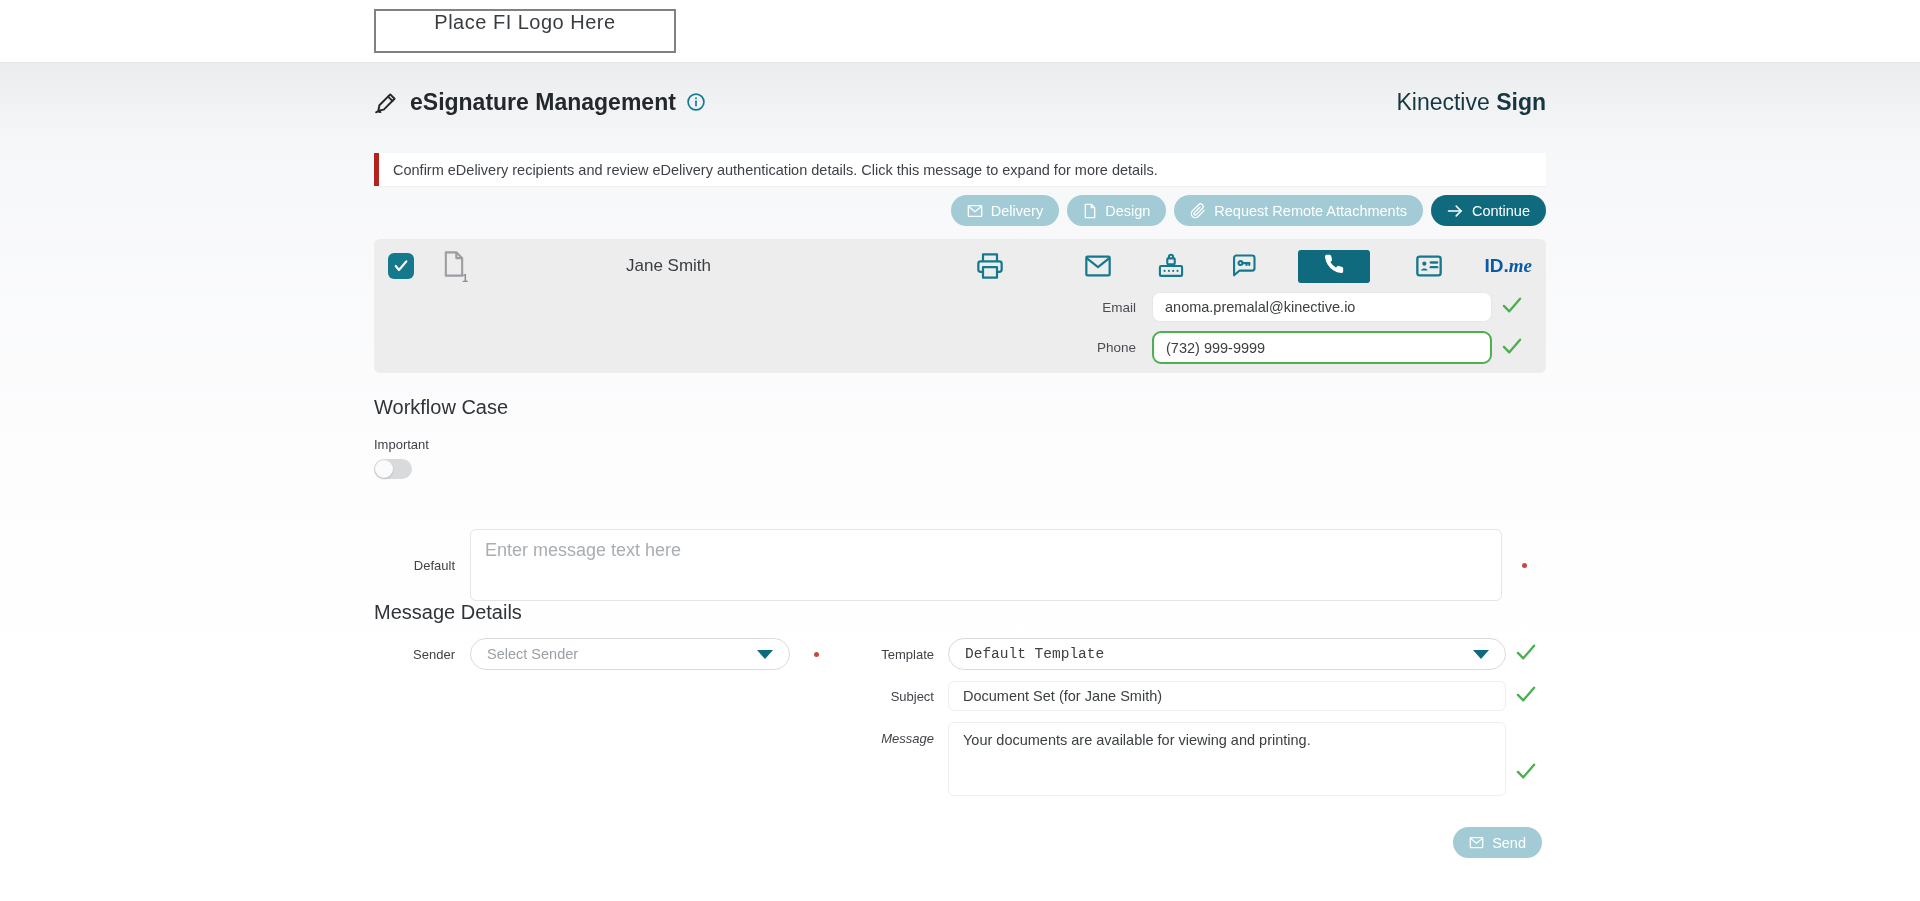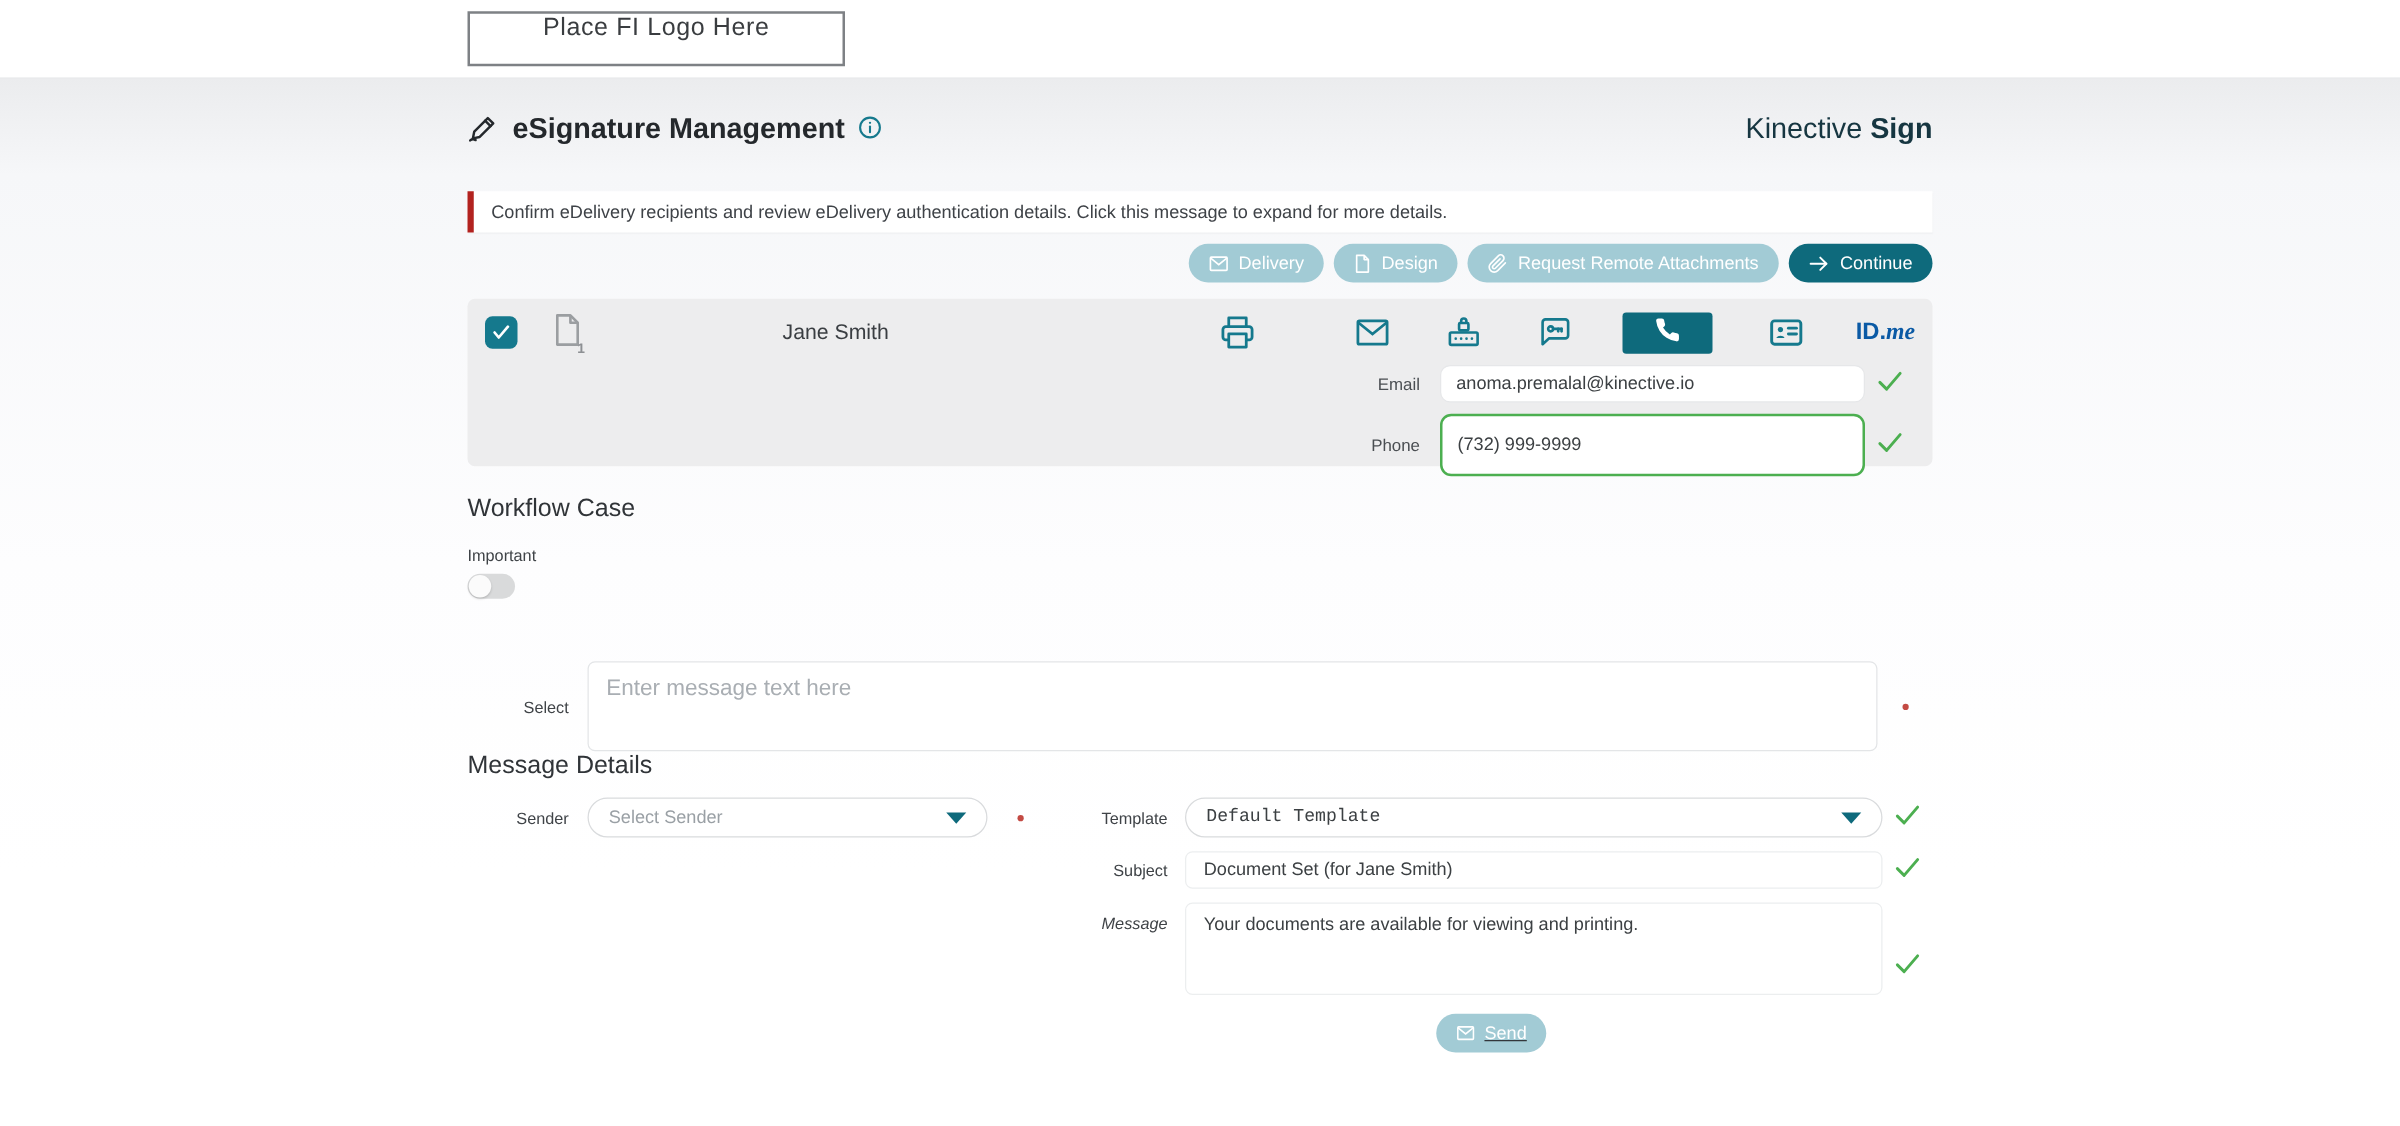--- a/index.html
+++ b/index.html
@@ -50,21 +50,21 @@
   .mi.gap { margin-left:45px; }
   .phone-btn { width:72px; height:33px; border-radius:3px; background:#0e6a7c; margin-left:40px; display:flex; align-items:center; justify-content:center; cursor:pointer; }
   .idme { margin-left:42px; font-size:19px; color:#0b5aa5; cursor:pointer; white-space:nowrap; }
   .idme .id { font-weight:800; }
   .idme .me { font-family:"Liberation Serif","DejaVu Serif",serif; font-style:italic; font-weight:700; }
 
   .rc-field { display:flex; align-items:center; justify-content:flex-end; margin-top:9px; }
   .rc-label { font-size:13.5px; color:#4a4e52; margin-right:16px; }
   .rc-input { width:340px; height:30px; border:1px solid #e6e7e9; border-radius:8px; background:#fff; padding:0 12px;
               font-size:14.5px; color:#3c4043; font-family:inherit; outline:none; }
-  .rc-input.focused { height:50px; border:2px solid #4caf50; border-radius:9px; }
+  .rc-input.focused { height:33px; border:2px solid #4caf50; border-radius:9px; }
   .check-slot { width:40px; display:flex; justify-content:center; }
 
   
   .section-h { font-size:20px; color:#303438; font-weight:400; }
   .wf-h { margin-top:23px; }
   .imp-label { margin-top:18px; font-size:13px; color:#3f4347; }
   .toggle { margin-top:7px; width:38px; height:20px; border-radius:10px; background:#d9dadb; position:relative; cursor:pointer; }
   .toggle .knob { position:absolute; left:1px; top:1px; width:18px; height:18px; border-radius:50%; background:#fbfbfb; box-shadow:0 1px 2px rgba(0,0,0,.18); }
 
   .comment-row { margin-top:50px; display:flex; align-items:center; }
@@ -91,21 +91,21 @@
   .md-frow { display:flex; align-items:center; margin-bottom:11px; }
   .md-frow.top { align-items:flex-start; }
   .md-flabel { width:90px; text-align:right; font-size:13px; color:#3f4347; margin-right:14px; flex:none; }
   .tpl-select { flex:1; width:auto;font-family:Liberation Mono, monospace; }
   .md-input { flex:1; height:30px; border:1px solid #eceeef; border-radius:6px; background:#fff; padding:0 14px;
               font-size:14.5px; color:#3c4043; font-family:inherit; outline:none; }
   .md-ta { flex:1; height:74px; border:1px solid #eceeef; border-radius:6px; background:#fff; padding:9px 14px;
            font-size:14.5px; color:#3c4043; font-family:inherit; resize:none; outline:none; }
   .md-frow .check-slot { align-self:center; }
   .md-frow.top .check-slot { margin-top:28px; }
-  .send-row { display:flex; justify-content:center; padding-right:4px; margin-top:4px;text-decoration:underline; }
+  .send-row { display:flex; justify-content:flex-end; padding-right:4px; margin-top:20px; }
 </style>
 </head>
 <body>
 
 <div class="header">
   <div class="header-inner">
     <div class="logo-box">
       <span>Place FI Logo Here</span>
     </div>
   </div>
@@ -275,21 +275,21 @@
     </div>
   </div>
 
   <div class="section-h wf-h">Workflow Case</div>
   <div class="imp-label">Important</div>
   <div class="toggle">
       <span class="knob"></span>
     </div>
 
   <div class="comment-row">
-    <span class="field-label-col">Select</span>
+    <span class="field-label-col">Default</span>
     <textarea class="comment-ta" placeholder="Enter message text here" style=""></textarea>
     <span class="dot-slot">
         <span class="req-dot"></span>
       </span>
   </div>
 
   <div class="section-h md-h">Message Details</div>
 
   <div class="md-row">
     <div class="md-left">

